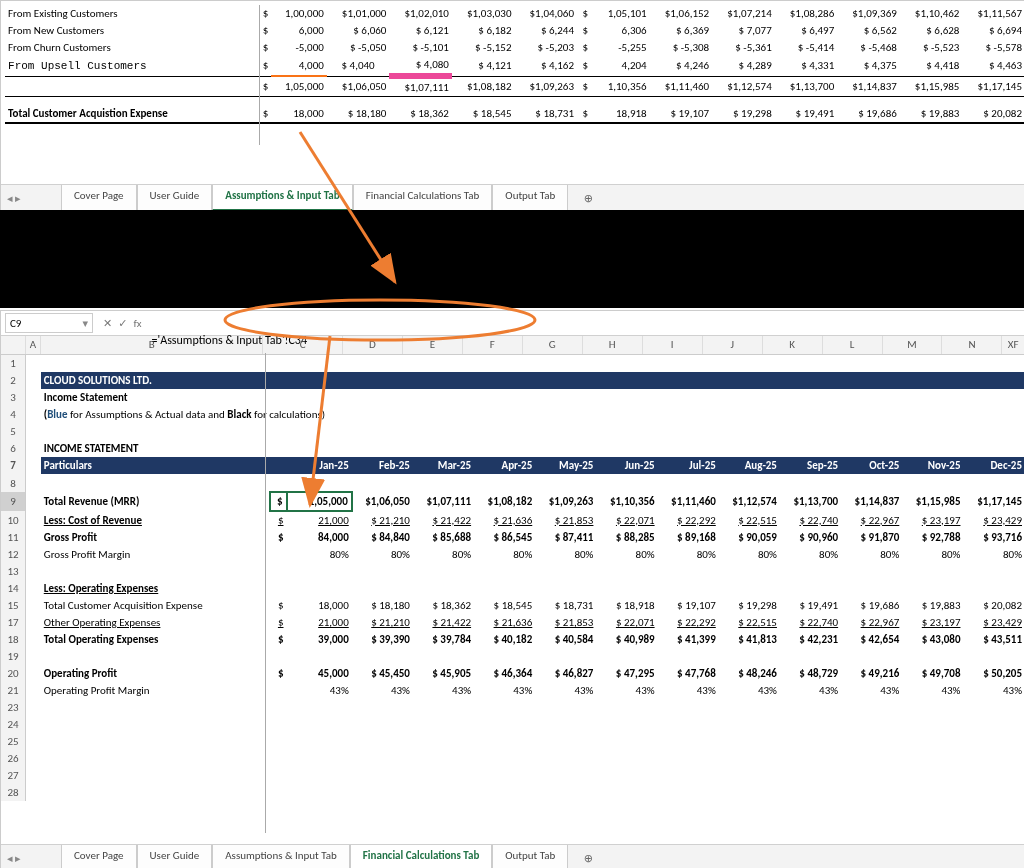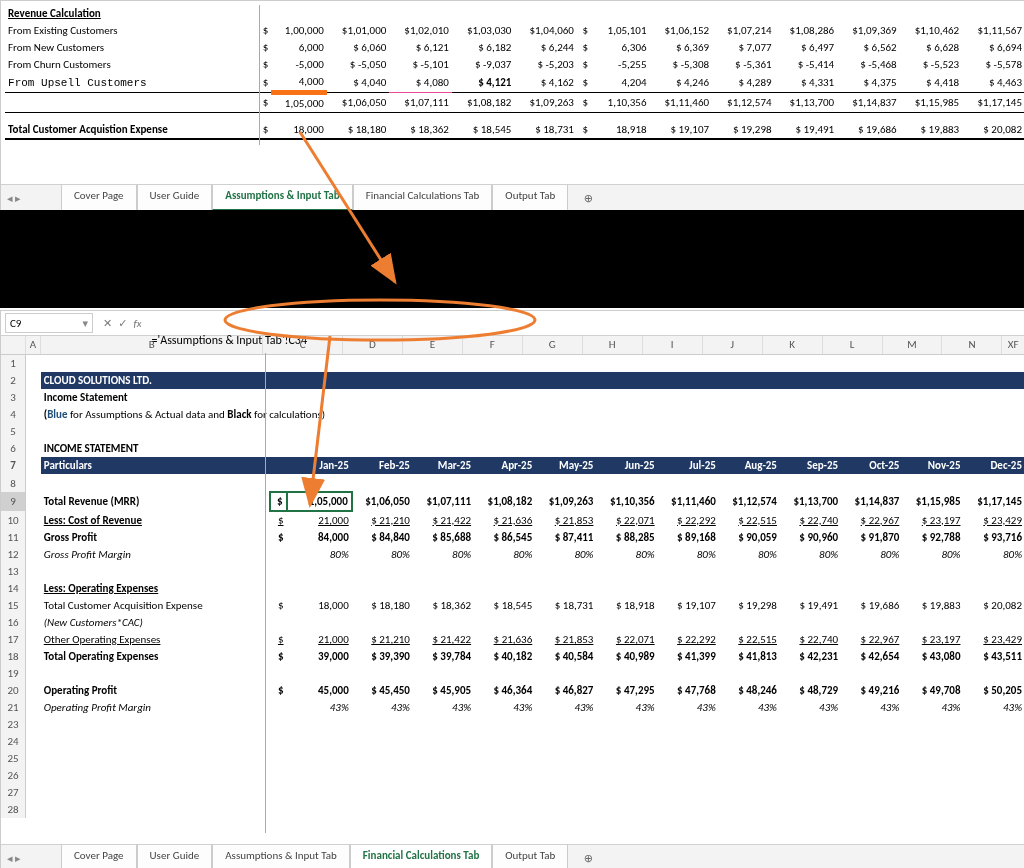--- a/index.html
+++ b/index.html
@@ -5,21 +5,21 @@
   html,body{margin:0;padding:0;font-family:Calibri,Arial,sans-serif;font-size:11px;color:#000;background:#fff;}
   .pane{border:1px solid #ccc;}
   .top-pane{width:1024px;height:210px;position:relative;overflow:hidden;}
   .bot-pane{width:1024px;height:560px;position:relative;margin-top:98px;overflow:hidden;}
   .black-gap{background:#000;width:1024px;height:98px;position:absolute;top:210px;left:0;}
 
   table.sheet{border-collapse:collapse;table-layout:fixed;}
   table.sheet td{padding:1px 3px;white-space:nowrap;font-size:11px;height:15px;vertical-align:middle;}
   .b{font-weight:bold;}
   .u{text-decoration:underline;}
-  .i{font-style:italic;}
+  .i{}
   .r{text-align:right;}
   .blue{color:#1f4e79;}
 
   
   .tabbar{position:absolute;bottom:0;left:0;right:0;height:26px;background:#f3f3f3;border-top:1px solid #d0d0d0;display:flex;align-items:stretch;padding-left:60px;}
   .tabbar .arrows{position:absolute;left:6px;top:0;height:26px;display:flex;align-items:center;gap:2px;color:#888;}
   .tab{border:1px solid #ccc;border-top:none;padding:4px 12px;background:#fdfdfd;margin-right:0;font-size:11px;color:#444;cursor:pointer;}
   .tab.active{background:#fff;border-bottom:2px solid #217346;color:#217346;font-weight:bold;}
   .tab-add{width:26px;display:flex;align-items:center;justify-content:center;color:#666;margin-left:6px;border:1px solid transparent;}
 
@@ -65,25 +65,20 @@
         <col style="width:14px">
             <col style="width:58px">
         <col style="width:62px">
             <col style="width:62px">
             <col style="width:62px">
             <col style="width:62px">
             <col style="width:62px">
             <col style="width:62px">
       </colgroup>
       <tbody>
-            <tr>
-              <td></td>
-              <td class="b u">Revenue Calculation</td>
-              <td colspan="14"></td>
-            </tr>
       <tr>
         <td></td>
               <td>From Existing Customers</td>
         <td class="r">$</td>
               <td class="r">1,00,000</td>
         <td class="r">$1,01,000</td>
               <td class="r">$1,02,010</td>
               <td class="r">$1,03,030</td>
               <td class="r">$1,04,060</td>
         <td class="r">$</td>
@@ -113,39 +108,39 @@
               <td class="r">$   6,628</td>
               <td class="r">$   6,694</td>
       </tr>
       <tr>
         <td></td>
               <td>From Churn Customers</td>
         <td class="r">$</td>
               <td class="r">-5,000</td>
         <td class="r">$  -5,050</td>
               <td class="r">$  -5,101</td>
-              <td class="r">$  -9,037</td>
+              <td class="r">$  -5,152</td>
               <td class="r">$  -5,203</td>
         <td class="r">$</td>
               <td class="r">-5,255</td>
         <td class="r">$  -5,308</td>
               <td class="r">$  -5,361</td>
               <td class="r">$  -5,414</td>
               <td class="r">$  -5,468</td>
               <td class="r">$  -5,523</td>
               <td class="r">$  -5,578</td>
       </tr>
       <tr>
         <td></td>
               <td style="border-bottom:1px solid #000;font-family:Liberation Mono, monospace;">From Upsell Customers</td>
         <td class="r" style="border-bottom:1px solid #000;">$</td>
-              <td class="r" style="border-bottom:5px solid #f97316;">4,000</td>
-        <td class="r" style="border-bottom:1px solid #000;">$   4,040</td>
-              <td class="r" style="border-bottom:1px solid #ec4899;">$   4,080</td>
-              <td class="r" style="border-bottom:1px solid #000;font-weight:bold;">$   4,121</td>
+              <td class="r" style="border-bottom:2px solid #f97316;">4,000</td>
+        <td class="r" style="border-bottom:1px solid #000;text-align:center;">$   4,040</td>
+              <td class="r" style="border-bottom:6px solid #ec4899;">$   4,080</td>
+              <td class="r" style="border-bottom:1px solid #000;">$   4,121</td>
               <td class="r" style="border-bottom:1px solid #000;">$   4,162</td>
         <td class="r" style="border-bottom:1px solid #000;">$</td>
               <td class="r" style="border-bottom:1px solid #000;">4,204</td>
         <td class="r" style="border-bottom:1px solid #000;">$   4,246</td>
               <td class="r" style="border-bottom:1px solid #000;">$   4,289</td>
               <td class="r" style="border-bottom:1px solid #000;">$   4,331</td>
               <td class="r" style="border-bottom:1px solid #000;">$   4,375</td>
               <td class="r" style="border-bottom:1px solid #000;">$   4,418</td>
               <td class="r" style="border-bottom:1px solid #000;">$   4,463</td>
       </tr>
@@ -406,26 +401,20 @@
             <td class="r">$  18,731</td>
             <td class="r">$  18,918</td>
             <td class="r">$  19,107</td>
             <td class="r">$  19,298</td>
             <td class="r">$  19,491</td>
             <td class="r">$  19,686</td>
             <td class="r">$  19,883</td>
             <td class="r">$  20,082</td>
     </tr>
     <tr>
-            <td class="rowhdr">16</td>
-            <td></td>
-        <td class="i">(New Customers*CAC)</td>
-            <td colspan="13"></td>
-          </tr>
-    <tr>
       <td class="rowhdr">17</td>
             <td></td>
       <td class="u">Other Operating Expenses</td>
       <td class="r u">$</td>
             <td class="r u">21,000</td>
       <td class="r u">$  21,210</td>
             <td class="r u">$  21,422</td>
             <td class="r u">$  21,636</td>
             <td class="r u">$  21,853</td>
             <td class="r u">$  22,071</td>

